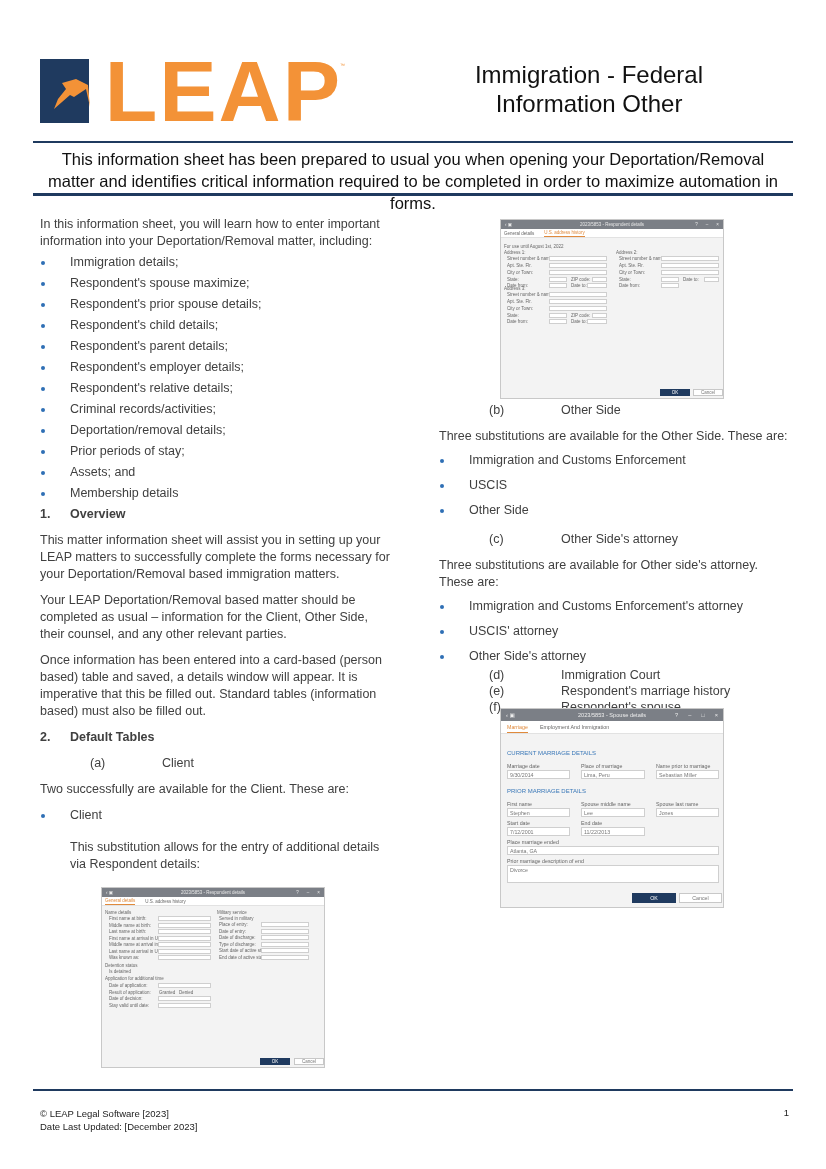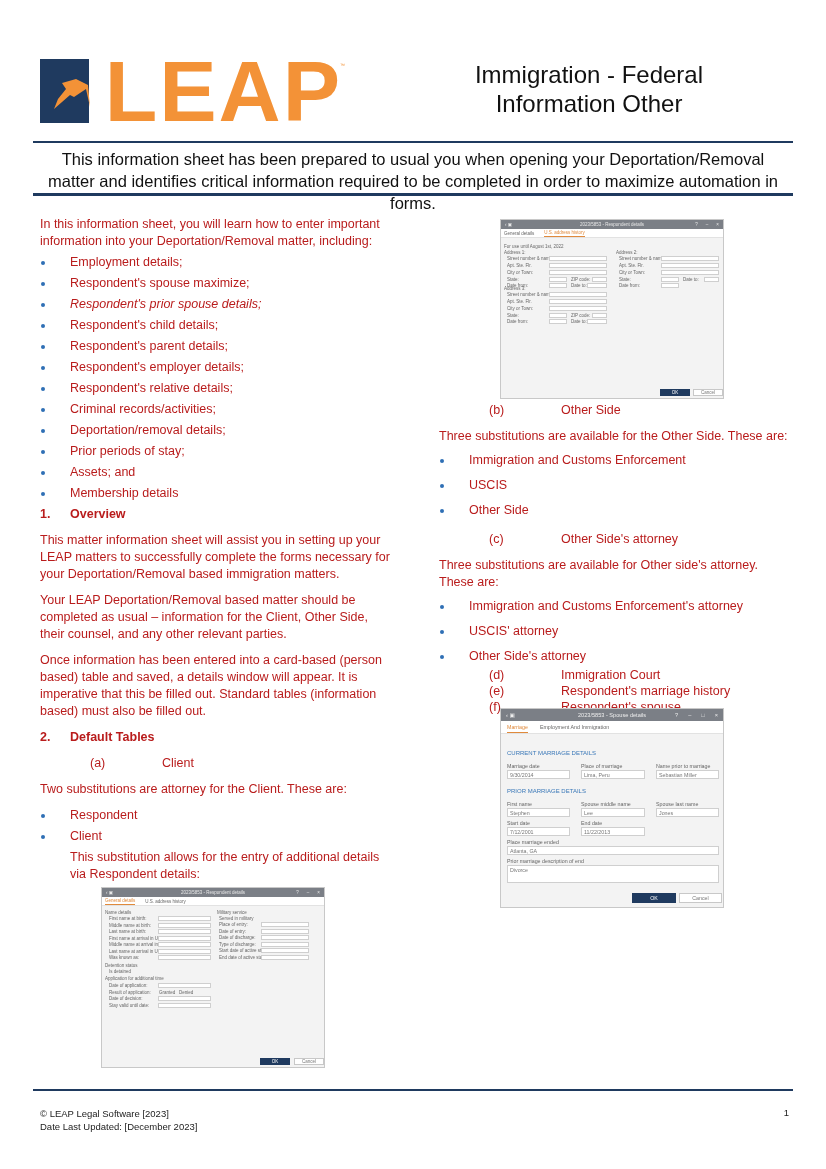--- a/index.html
+++ b/index.html
@@ -12,21 +12,21 @@
   .logo-mark svg { position: absolute; left: 0; top: 0; }
   .logo-text { margin-left: 16px; font-family: "Liberation Sans", sans-serif; font-weight: 700; font-size: 86px; line-height: 64px; letter-spacing: 2px; color: #f39237; height: 64px; display: flex; align-items: center; }
   .logo-tm { font-size: 5px; color: #f39237; position: absolute; left: 340px; top: 62px; }
   .doc-title { position: absolute; left: 404px; width: 370px; top: 60px; text-align: center; font-size: 24px; line-height: 29px; color: #111; }
 
   .rule { position: absolute; left: 33px; right: 33px; height: 2px; background: #1f3a5f; }
   .rule.thick { height: 3px; }
   .intro-banner { position: absolute; left: 40px; width: 746px; top: 148px; text-align: center; font-size: 16.5px; line-height: 22px; color: #111; }
 
   
-  .col { position: absolute; font-size: 12.5px; line-height: 17px; color: #b91c1c; }
+  .col { position: absolute; font-size: 12.5px; line-height: 17px; color: #404040; }
   .col.left { left: 40px; width: 355px; top: 216px; }
   .col.right { left: 439px; width: 355px; }
   p.para { margin-bottom: 9px; }
   ul.bullets { list-style: none; }
   ul.bullets li { position: relative; padding-left: 30px; height: 21px; line-height: 17px; }
   ul.bullets li .dot { position: absolute; left: 1px; top: 7px; width: 4px; height: 4px; border-radius: 50%; background: #2f6fb5; }
   .heading { font-weight: 700; display: flex; margin: 2px 0 9px 0; }
   .heading .num { width: 30px; }
   .sub { display: flex; padding-left: 50px; margin-bottom: 9px; }
   .sub .lbl { width: 72px; }
@@ -81,23 +81,23 @@
   <div>Information Other</div>
 </div>
 
 <div class="rule" style="top:141px;"></div>
 <div class="intro-banner">This information sheet has been prepared to usual you when opening your Deportation/Removal matter and identifies critical information required to be completed in order to maximize automation in forms.</div>
 <div class="rule thick" style="top:193px;"></div>
 
 <div class="col left">
   <p class="para" style="margin-bottom:4px;">In this information sheet, you will learn how to enter important information into your Deportation/Removal matter, including:</p>
   <ul class="bullets" id="topics">
-      <li style="height: 21px;"><span class="dot"></span><span>Employment details;</span></li>
+      <li style="height: 21px;"><span class="dot"></span><span>Immigration details;</span></li>
       <li style="height: 21px;"><span class="dot"></span><span>Respondent's spouse maximize;</span></li>
-      <li style="height: 21px; font-style: italic;"><span class="dot"></span><span>Respondent's prior spouse details;</span></li>
+      <li style="height: 21px;"><span class="dot"></span><span>Respondent's prior spouse details;</span></li>
       <li style="height: 21px;"><span class="dot"></span><span>Respondent's child details;</span></li>
       <li style="height: 21px;"><span class="dot"></span><span>Respondent's parent details;</span></li>
       <li style="height: 21px;"><span class="dot"></span><span>Respondent's employer details;</span></li>
       <li style="height: 21px;"><span class="dot"></span><span>Respondent's relative details;</span></li>
       <li style="height: 21px;"><span class="dot"></span><span>Criminal records/activities;</span></li>
       <li style="height: 21px;"><span class="dot"></span><span>Deportation/removal details;</span></li>
       <li style="height: 21px;"><span class="dot"></span><span>Prior periods of stay;</span></li>
       <li style="height: 21px;"><span class="dot"></span><span>Assets; and</span></li>
       <li style="height: 21px;"><span class="dot"></span><span>Membership details</span></li>
     </ul>
@@ -111,26 +111,25 @@
   <p class="para">Once information has been entered into a card-based (person based) table and saved, a details window will appear. It is imperative that this be filled out. Standard tables (information based) must also be filled out.</p>
 
   <div class="heading" style="margin-top:4px;">
     <span class="num">2.</span>
     <span>Default Tables</span>
   </div>
   <div class="sub">
     <span class="lbl">(a)</span>
     <span>Client</span>
   </div>
-  <p class="para">Two substitutions are attorney for the Client. These are:</p>
+  <p class="para">Two successfully are available for the Client. These are:</p>
   <ul class="bullets" id="client-subs">
-      <li style="height: 21px;"><span class="dot"></span><span>Respondent</span></li>
       <li style="height: 21px;"><span class="dot"></span><span>Client</span></li>
     </ul>
-  <p class="para indent" style="margin-top:0;">This substitution allows for the entry of additional details via Respondent details:</p>
+  <p class="para indent" style="margin-top:11px;">This substitution allows for the entry of additional details via Respondent details:</p>
 </div>
 
 <div class="dlg" style="left:101px; top:887px; width:224px; height:181px;">
   <div class="tb">
     <span>‹ ▣</span>
     <span class="tt">2023/5853 - Respondent details</span>
     <span class="ctl">
         <span>?</span>
         <span>–</span>
         <span>×</span>

